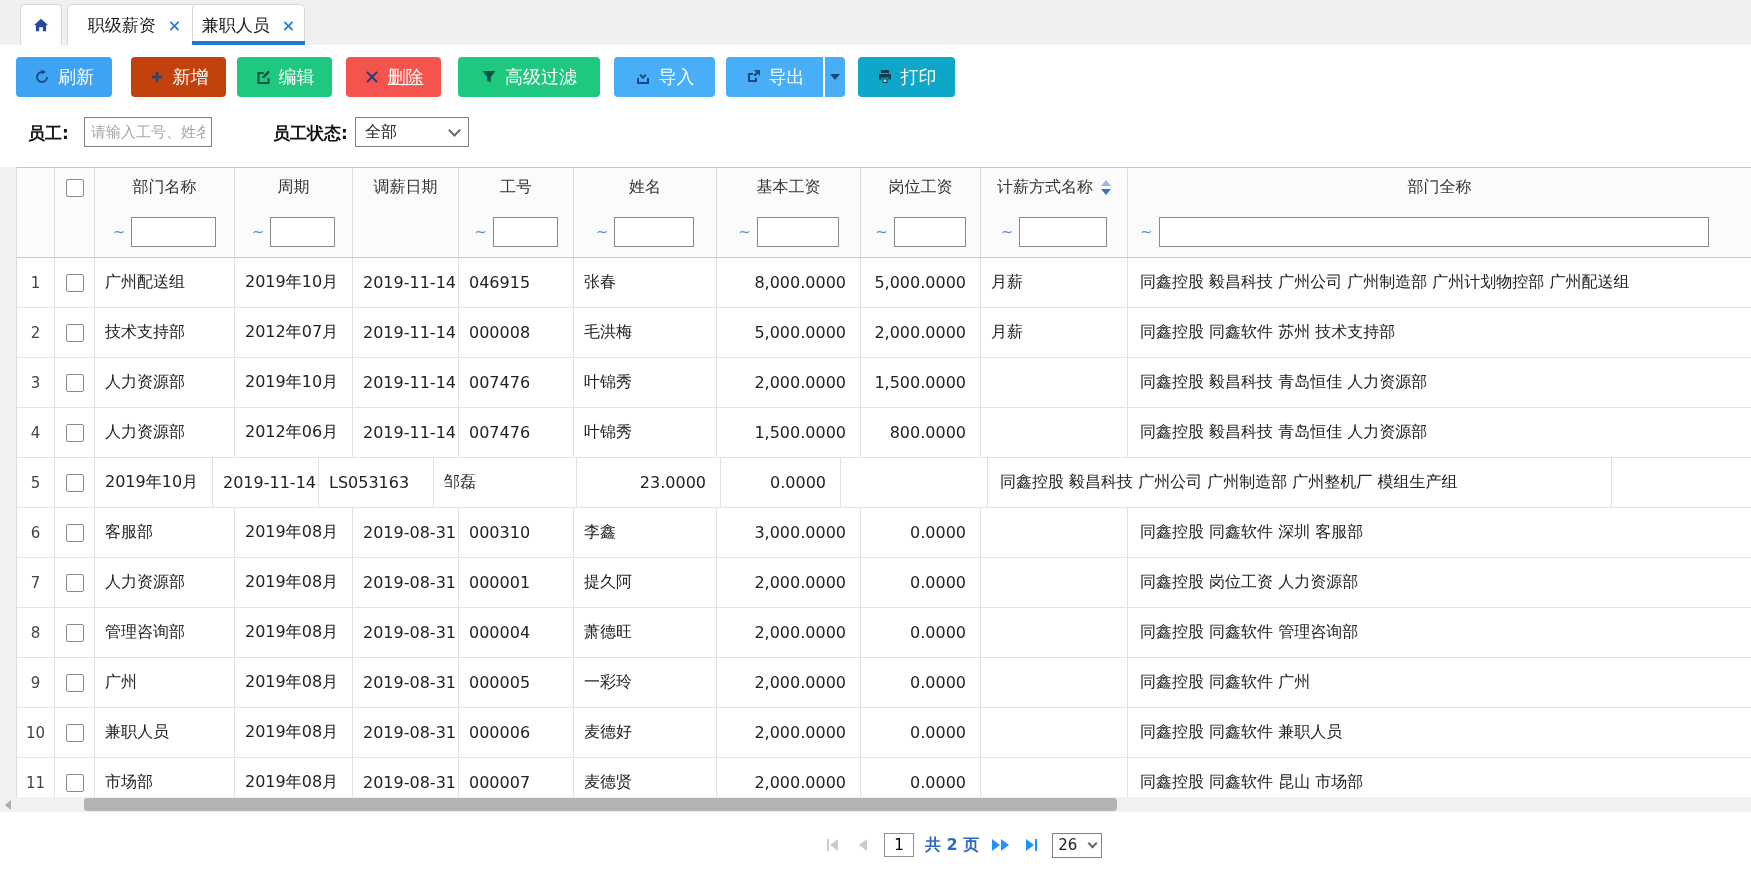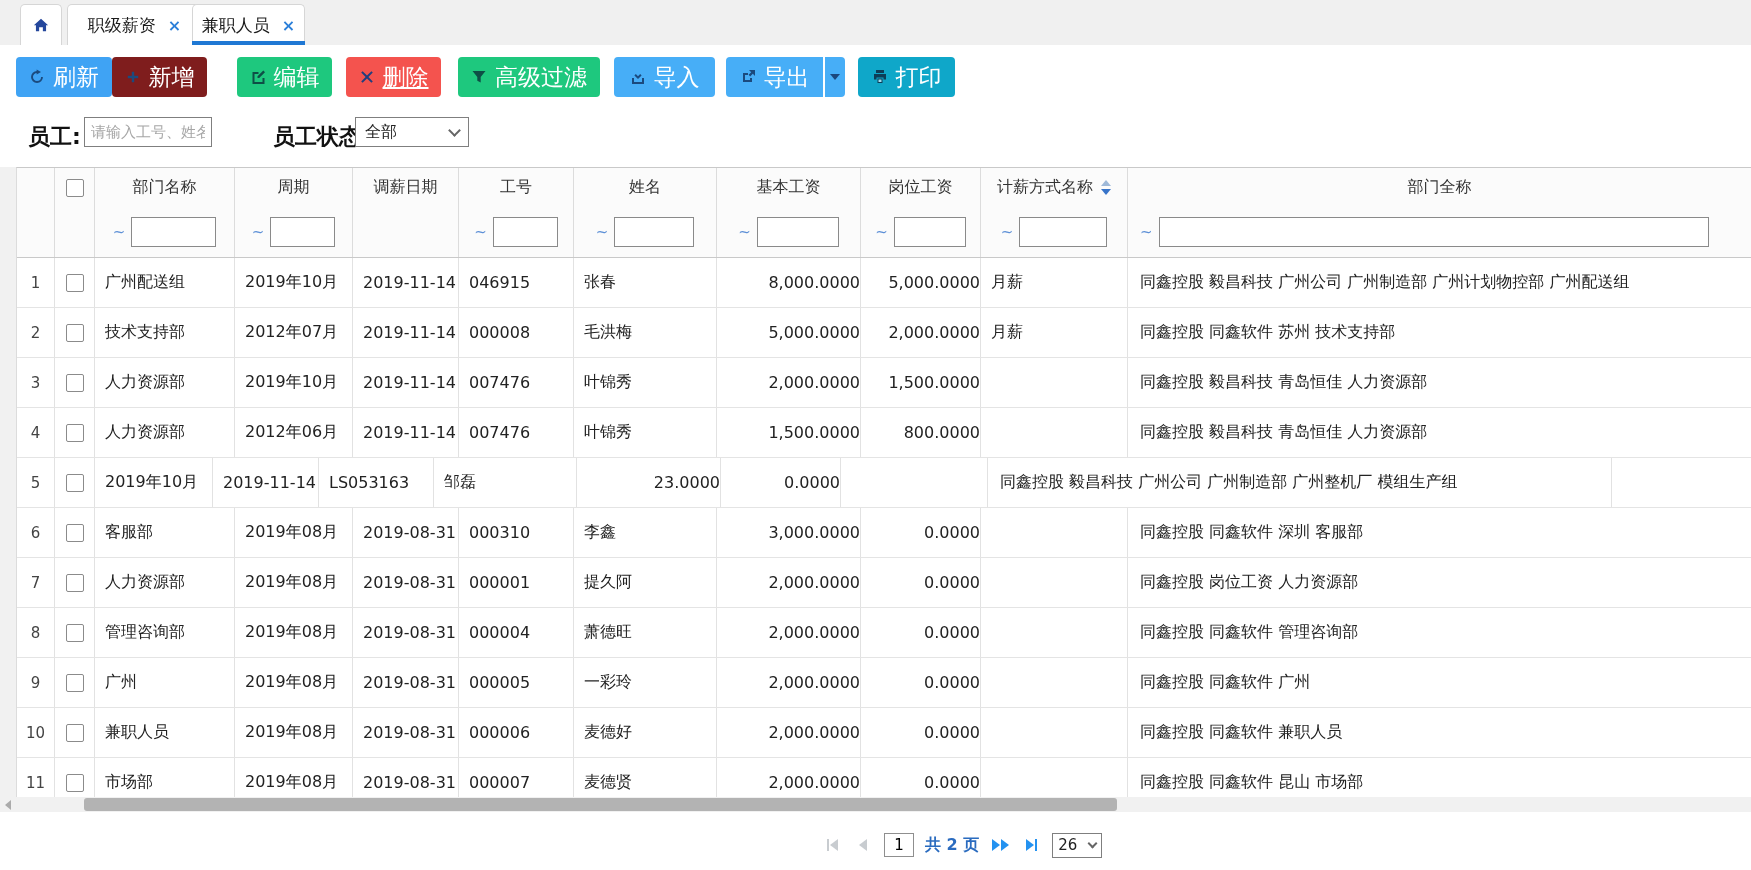--- a/index.html
+++ b/index.html
@@ -19,37 +19,37 @@
   }
   .tab-home { left: 20px; width: 42px; }
   .tab-1 { left: 67px; width: 135px; }
   .tab-2 { left: 192px; width: 113px; }
   .tab .close { color: #2b7fd9; font-size: 16px; font-weight: bold; }
   .tab-underline { position: absolute; left: 192px; top: 41px; width: 113px; height: 4px; background: #1f78d4; }
 
   
   .btn {
     position: absolute; top: 57px; height: 40px; border: none; border-radius: 4px;
-    color: #fff; font-size: 23px; display: flex; align-items: center; justify-content: center;
+    color: #fff; font-size: 18px; display: flex; align-items: center; justify-content: center;
     gap: 8px; cursor: pointer; white-space: nowrap;
   }
   #btn-refresh { left: 16px;  width: 96px;  background: #3fa3f4; }
-  #btn-add     { left: 112px; width: 95px;  background: #7f1d1d; }
+  #btn-add     { left: 131px; width: 95px;  background: #c2410c; }
   #btn-edit    { left: 237px; width: 95px;  background: #1ec87e; }
   #btn-delete  { left: 346px; width: 95px;  background: #f4534e; text-decoration: underline; }
   #btn-filter  { left: 458px; width: 142px; background: #1ec87e; }
   #btn-import  { left: 614px; width: 101px; background: #47aef7; }
   #btn-export  { left: 726px; width: 97px;  background: #47aef7; border-radius: 4px 0 0 4px; }
   #btn-export-caret { left: 825px; width: 20px; background: #47aef7; border-radius: 0 4px 4px 0; }
   #btn-print   { left: 858px; width: 97px;  background: #0fa7c9; }
   .bicon { width: 16px; height: 16px; flex: none; }
   .caret-down { width: 0; height: 0; border-left: 5px solid transparent; border-right: 5px solid transparent; border-top: 6px solid rgba(16,45,94,.8); }
 
   
-  .flabel { position: absolute; top: 122px; font-size: 22px; font-weight: bold; color: #111; }
+  .flabel { position: absolute; top: 122px; font-size: 17px; font-weight: bold; color: #111; }
   #lbl-emp { left: 28px; }
   #inp-emp { position: absolute; left: 84px; top: 117px; width: 128px; height: 30px; border: 1px solid #7f7f7f; padding: 0 6px; font-size: 15px; font-family: inherit; }
   #inp-emp::placeholder { color: #a6a6a6; }
   #lbl-status { left: 273px; }
   .selbox { position: absolute; background: #fff; border: 1px solid #7f7f7f; display: flex; align-items: center; cursor: pointer; }
   #sel-status { left: 355px; top: 117px; width: 114px; height: 30px; padding: 0 9px; font-size: 16px; }
   .chev { width: 9px; height: 9px; border-right: 2px solid #666; border-bottom: 2px solid #666; transform: rotate(45deg); margin-left: auto; margin-top: -4px; flex: none; }
 
   
   #gutter { position: absolute; left: 0; top: 167px; width: 16px; height: 645px; background: #f1f1f1; }
@@ -76,21 +76,21 @@
   .w-post   { width: 120px; }
   .w-method { width: 147px; }
   .w-full   { width: 624px; }
 
   #gridbody { height: 540px; overflow: hidden; }
   .drow { display: flex; height: 50px; border-bottom: 1px solid #e4e4e4; background: #fff; }
   .c { border-right: 1px solid #e2e2e2; display: flex; align-items: center; overflow: hidden; white-space: nowrap; flex: none; }
   .c.num { justify-content: center; color: #444; font-size: 15px; }
   .c.ctr { justify-content: center; }
   .c.txt { padding-left: 10px; }
-  .c.rnum { justify-content: flex-end; }
+  .c.rnum { justify-content: flex-end; padding-right: 14px; }
   .c.w-full { padding-left: 12px; }
   .cb { width: 18px; height: 18px; border: 1px solid #8b8b8b; border-radius: 2px; background: #fff; display: inline-block; cursor: pointer; }
 
   
   #hscroll { position: absolute; left: 0; top: 797px; width: 1751px; height: 15px; background: #f1f1f1; }
   #hs-arrow { position: absolute; left: 5px; top: 3px; width: 0; height: 0; border-top: 5px solid transparent; border-bottom: 5px solid transparent; border-right: 6px solid #ababab; cursor: pointer; }
   #hthumb { position: absolute; left: 84px; top: 1px; width: 1033px; height: 13px; background: #b3b3b3; border-radius: 3px; cursor: pointer; }
 
   
   #pager { position: absolute; left: 822px; top: 830px; height: 30px; display: flex; align-items: center; gap: 11px; }

